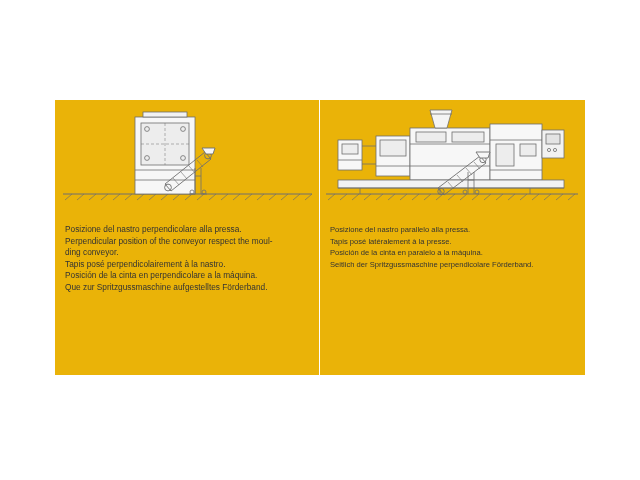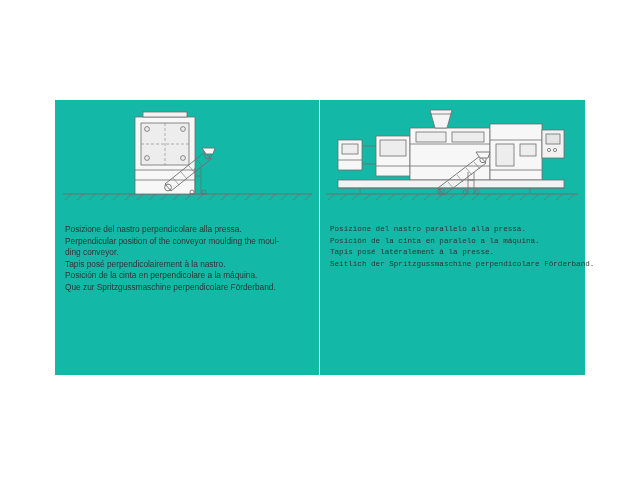--- a/index.html
+++ b/index.html
@@ -18,30 +18,30 @@
     width: 640px;
     height: 480px;
     background: #ffffff;
   }
   #panel {
     position: absolute;
     left: 55px;
     top: 100px;
     width: 530px;
     height: 275px;
-    background: #14b8a6;
+    background: #eab308;
   }
   .half {
     position: absolute;
     top: 0;
     width: 265px;
     height: 275px;
   }
   .half.left  { left: 0; }
-  .half.right { left: 265px; font-family: Liberation Mono, monospace; }
+  .half.right { left: 265px; }
 
   .divider {
     position: absolute;
     left: 264px;
     top: 0;
     width: 1px;
     height: 275px;
     background: #ffffff;
   }
 
@@ -156,25 +156,25 @@
               <line x1="140" y1="76" x2="146" y2="76"></line>
               <circle cx="137" cy="92" r="2"></circle>
               <circle cx="149" cy="92" r="2"></circle>
             </g>
           </g>
         </svg>
       </div>
 
       <div class="caption left-cap">
         <span class="line">Posizione del nastro perpendicolare alla pressa.</span>
-        <span class="line">Perpendicular position of the conveyor moulding the moul-</span>
+        <span class="line">Perpendicular position of the conveyor respect the moul-</span>
         <span class="line">ding conveyor.</span>
         <span class="line">Tapis posé perpendicolairement à la nastro.</span>
         <span class="line">Posición de la cinta en perpendicolare a la máquina.</span>
-        <span class="line">Que zur Spritzgussmaschine perpendicolare Förderband.</span>
+        <span class="line">Que zur Spritzgussmaschine aufgestelltes Förderband.</span>
       </div>
     </div>
 
     <div class="half right">
 
       <div class="drawing">
         <svg width="265" height="122" viewBox="0 0 265 122" xmlns="http://www.w3.org/2000/svg">
           <g stroke="#6e6e6e" fill="none" stroke-width="0.8">
 
             <line x1="6" y1="94" x2="258" y2="94" stroke-width="1"></line>
@@ -262,20 +262,20 @@
               <line x1="148" y1="80" x2="154" y2="80"></line>
               <circle cx="145" cy="92" r="2"></circle>
               <circle cx="157" cy="92" r="2"></circle>
             </g>
           </g>
         </svg>
       </div>
 
       <div class="caption right-cap">
         <span class="line">Posizione del nastro parallelo alla pressa.</span>
+        <span class="line">Tapis posé latéralement à la presse.</span>
         <span class="line">Posición de la cinta en paralelo a la máquina.</span>
-        <span class="line">Tapis posé latéralement à la presse.</span>
         <span class="line">Seitlich der Spritzgussmaschine perpendicolare Förderband.</span>
       </div>
     </div>
 
   </div>
 </div>
 
 </body></html>

